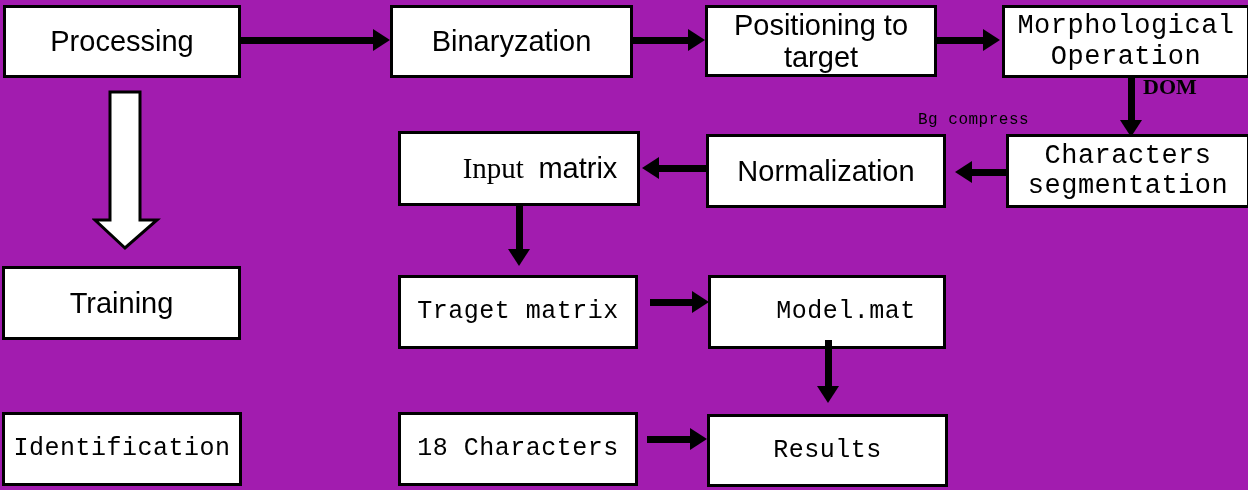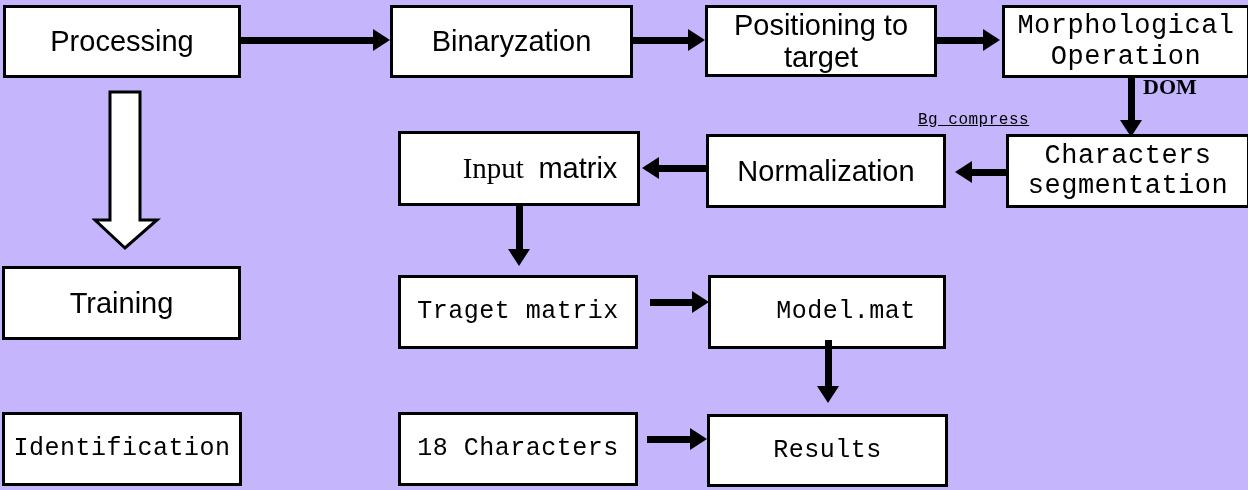--- a/index.html
+++ b/index.html
@@ -4,21 +4,21 @@
 <style>
   html, body {
     margin: 0;
     padding: 0;
     background: #ffffff;
   }
   #canvas {
     position: relative;
     width: 1248px;
     height: 490px;
-    background: #c4b5fd;
+    background: #a21caf;
     overflow: hidden;
     font-family: "Liberation Sans", sans-serif;
   }
   .node {
     position: absolute;
     box-sizing: border-box;
     border: 3px solid #000000;
     background: #ffffff;
     display: flex;
     align-items: center;
@@ -75,21 +75,21 @@
   
   .block-arrow { position: absolute; }
 
   .edge-label {
     position: absolute;
     font-family: "Liberation Mono", "DejaVu Sans Mono", monospace;
     color: #000000;
     white-space: nowrap;
   }
   .lbl-dom { font-size: 22px; font-weight: bold; font-family: "Liberation Serif", serif; }
-  .lbl-bg  { font-size: 16px; letter-spacing: 0.5px; text-decoration: underline; }
+  .lbl-bg  { font-size: 16px; letter-spacing: 0.5px; }
 
   .clip-artifact {
     position: absolute;
     font-family: "Liberation Mono", "DejaVu Sans Mono", monospace;
     font-size: 25px;
     color: #000000;
     overflow: hidden;
     height: 5px;
     line-height: 0.2;
     white-space: nowrap;

